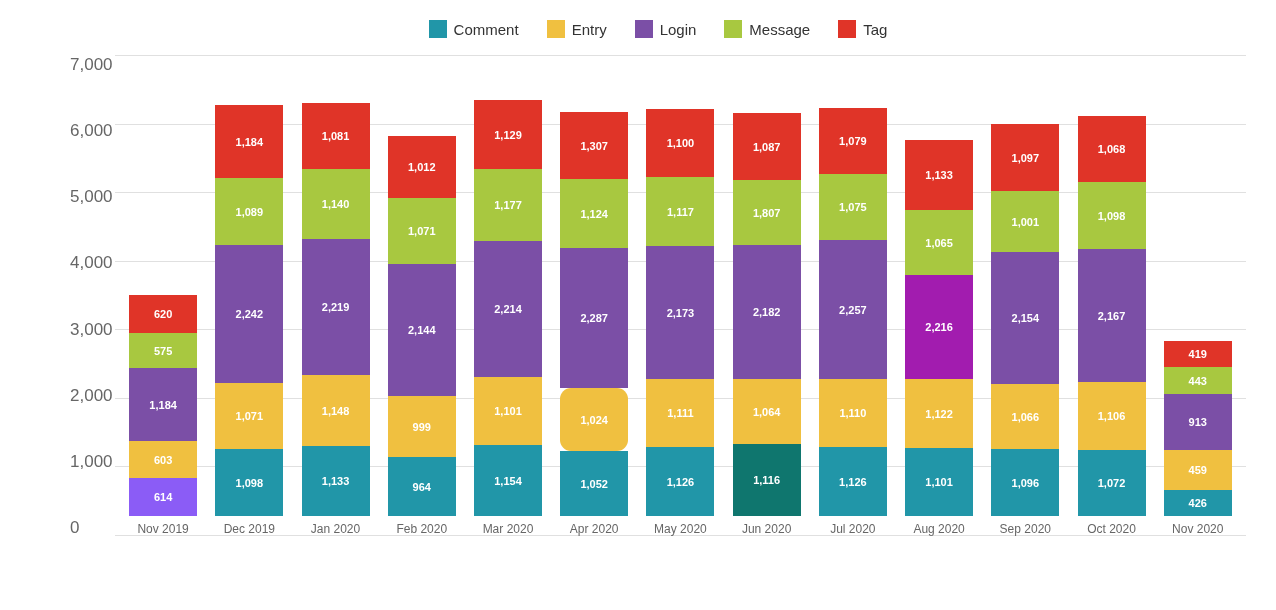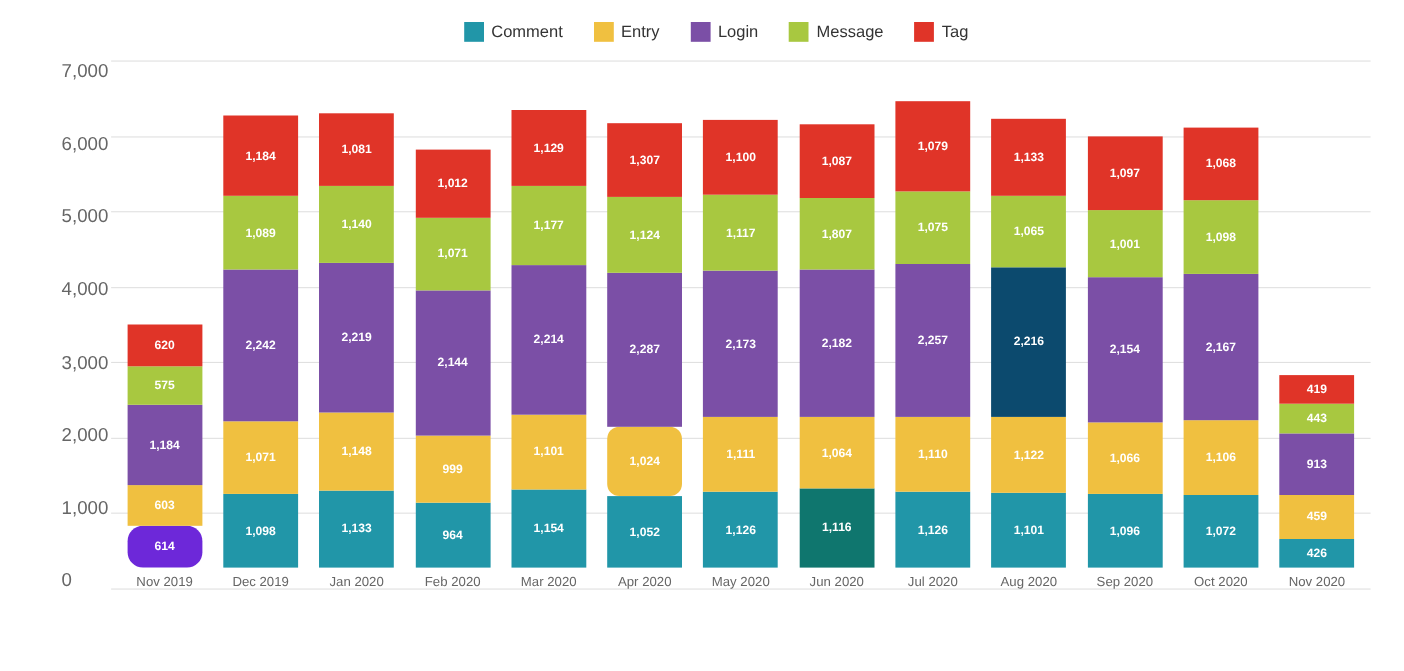--- a/index.html
+++ b/index.html
@@ -6,21 +6,21 @@
     body {
       background: #fff;
       font-family: 'Segoe UI', Arial, sans-serif;
       width: 1276px;
       height: 610px;
       overflow: hidden;
     }
     .chart-container {
       width: 1276px;
       height: 610px;
-      padding: 20px 30px 60px 56px;
+      padding: 20px 30px 60px 70px;
       position: relative;
     }
     .legend {
       display: flex;
       justify-content: center;
       align-items: center;
       gap: 28px;
       margin-bottom: 18px;
     }
     .legend-item {
@@ -164,21 +164,21 @@
         <div class="grid-line" style="bottom: 42.8571%;"></div>
         <div class="grid-line" style="bottom: 57.1429%;"></div>
         <div class="grid-line" style="bottom: 71.4286%;"></div>
         <div class="grid-line" style="bottom: 85.7143%;"></div>
         <div class="grid-line" style="bottom: 100%;"></div>
       </div>
 
     <div class="bars-area">
     <div class="bar-group">
           <div class="bar-stack">
-            <div class="bar-segment" style="background: #6d28d9; height: 38px; border-radius: 14px;">
+            <div class="bar-segment" style="background: #8b5cf6; height: 38px;">
               <span class="bar-label">614</span>
             </div>
             <div class="bar-segment" style="background: rgb(240, 192, 64); height: 37px;">
               <span class="bar-label">603</span>
             </div>
             <div class="bar-segment" style="background: rgb(123, 79, 166); height: 73px;">
               <span class="bar-label">1,184</span>
             </div>
             <div class="bar-segment" style="background: rgb(168, 200, 64); height: 35px;">
               <span class="bar-label">575</span>
@@ -336,35 +336,35 @@
             </div>
             <div class="bar-segment" style="background: rgb(240, 192, 64); height: 68px;">
               <span class="bar-label">1,110</span>
             </div>
             <div class="bar-segment" style="background: rgb(123, 79, 166); height: 139px;">
               <span class="bar-label">2,257</span>
             </div>
             <div class="bar-segment" style="background: rgb(168, 200, 64); height: 66px;">
               <span class="bar-label">1,075</span>
             </div>
-            <div class="bar-segment" style="background: rgb(224, 52, 40); height: 82px;">
+            <div class="bar-segment" style="background: rgb(224, 52, 40); height: 66px;">
               <span class="bar-label">1,079</span>
             </div>
           </div>
           <div class="x-label">Jul 2020</div>
         </div>
         <div class="bar-group">
           <div class="bar-stack">
             <div class="bar-segment" style="background: rgb(33, 150, 168); height: 68px;">
               <span class="bar-label">1,101</span>
             </div>
             <div class="bar-segment" style="background: rgb(240, 192, 64); height: 69px;">
               <span class="bar-label">1,122</span>
             </div>
-            <div class="bar-segment" style="background: #0c4a6e; height: 136px;">
+            <div class="bar-segment" style="background: #a21caf; height: 104px;">
               <span class="bar-label">2,216</span>
             </div>
             <div class="bar-segment" style="background: rgb(168, 200, 64); height: 65px;">
               <span class="bar-label">1,065</span>
             </div>
             <div class="bar-segment" style="background: rgb(224, 52, 40); height: 70px;">
               <span class="bar-label">1,133</span>
             </div>
           </div>
           <div class="x-label">Aug 2020</div>

